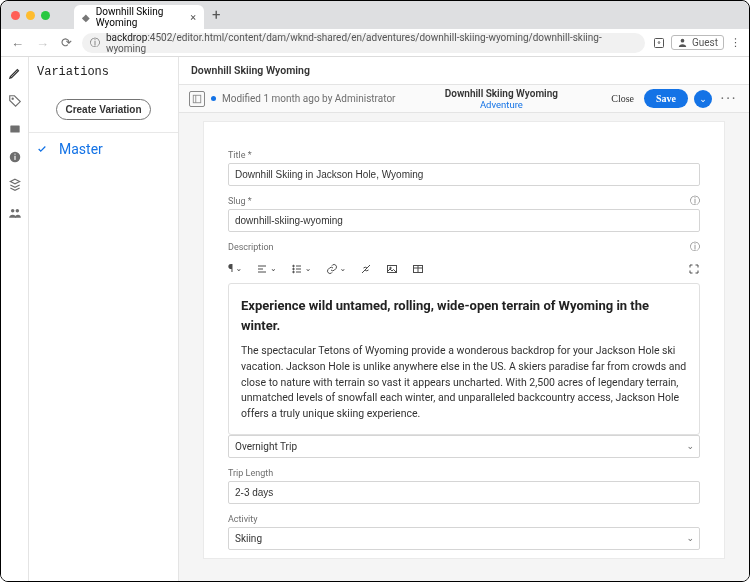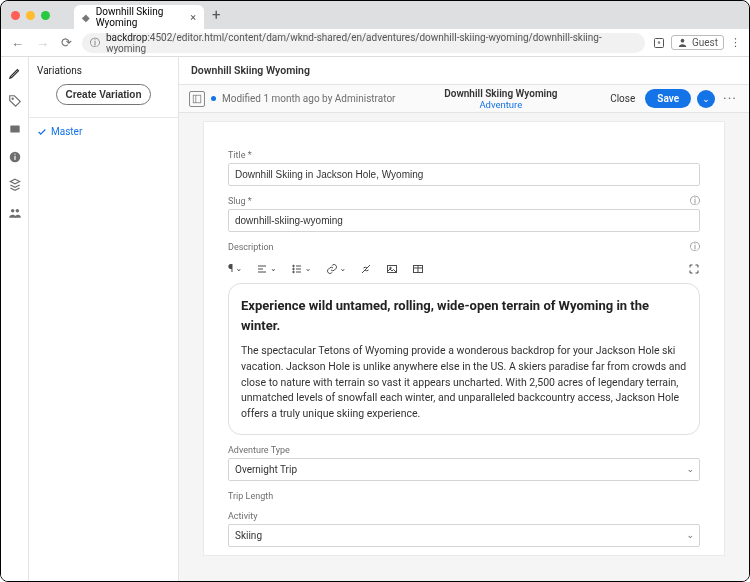--- a/index.html
+++ b/index.html
@@ -20,52 +20,52 @@
   .url .host { color: #222; }
   .right-chrome { display: flex; align-items: center; gap: 6px; color: #555; font-size: 11px; }
   .avatar-chip { display: flex; align-items: center; gap: 4px; border: 1px solid #bbb; border-radius: 3px; padding: 1px 5px; font-size: 10px; }
 
   
   .app { flex: 1; display: flex; overflow: hidden; }
   .rail { width: 28px; background: #fff; border-right: 1px solid #e4e4e4; display: flex; flex-direction: column; align-items: center; gap: 12px; padding-top: 8px; color: #4b4b4b; font-size: 12px; }
   .rail-icon { width: 16px; height: 16px; display:flex; align-items:center; justify-content:center; }
   .rail-icon.active { color: #222; }
   .side { width: 150px; border-right: 1px solid #e4e4e4; padding: 8px 8px; font-size: 10px; color: #333; overflow-y: auto; }
-  .side-title { font-size: 10px; color: #222; font-weight: 400; margin-bottom: 8px; }
+  .side-title { font-size: 12px; color: #222; font-weight: 400; margin-bottom: 20px; font-family: Liberation Mono, monospace; }
   .btn-outline { display: block; margin: 4px auto 12px; padding: 4px 8px; border: 1.4px solid #747474; border-radius: 12px; background: #fff; font-size: 10px; font-weight: 600; color: #333; }
   .side-hr { border-top: 1px solid #e8e8e8; margin: 4px -8px 8px; }
-  .master { color: #1473e6; font-size: 10px; display:flex; align-items:center; gap:4px; }
+  .master { color: #1473e6; font-size: 14px; display:flex; align-items:center; gap:12px; }
   .main { flex: 1; display: flex; flex-direction: column; background: #f5f5f5; }
   .main-head { height: 28px; background: #fff; border-bottom: 1px solid #e4e4e4; display:flex; align-items:center; padding: 0 12px; font-size: 10.5px; font-weight:600; color:#333; }
   .status { height: 28px; background: #fafafa; border-bottom: 1px solid #e4e4e4; display: flex; align-items: center; padding: 0 10px; gap: 20px; font-size: 10px; }
   .status-left { display: flex; align-items: center; gap: 6px; color: #6e6e6e; }
   .status .blue-dot { width: 5px; height: 5px; border-radius: 50%; background: #1473e6; }
   .status-title { flex:1; text-align:center; font-size:10px; }
   .status-title .bread { font-weight:600; color:#333; display:block; line-height: 1.1; }
   .status-title .type { color:#1473e6; font-size:9.5px; }
-  .status-right { display:flex; align-items:center; gap:6px; }
+  .status-right { display:flex; align-items:center; gap:6px;font-family:Liberation Serif, serif; }
   .btn-close { font-size:10px; color:#333; padding: 0 4px; }
   .btn-save { background:#1473e6; color:#fff; border-radius:12px; padding: 4px 12px; font-size:10px; font-weight:600; }
   .btn-save-arrow { background:#1473e6; color:#fff; border-radius:12px; padding: 4px 4px; font-size:9px; width:18px; text-align:center; }
   .dots { font-size:14px; color:#6e6e6e; padding: 0 2px; letter-spacing: 1px; }
   .sq-icon { width:16px; height:16px; border:1.2px solid #888; border-radius:2px; display:flex; align-items:center; justify-content:center;}
 
   .canvas { flex:1; overflow-y: auto; padding: 0 24px 20px; }
   .form { background:#fff; border:1px solid #eaeaea; margin-top: 8px; padding: 18px 24px 8px; }
   .lbl { font-size: 9px; color:#6e6e6e; margin: 10px 0 3px; position:relative; }
   .lbl .info { position:absolute; right:0; top:-2px; font-size:10px; color:#6e6e6e; }
   .txt { width: 100%; border: 1px solid #d5d5d5; border-radius: 2px; font-size: 10px; padding: 5px 6px; color:#333; background:#fff; }
   .select { position:relative; }
   .select .txt { padding-right: 20px; }
   .select .caret { position:absolute; right:6px; top:50%; transform: translateY(-50%); color:#6e6e6e; font-size:9px; }
   .rte-bar { display:flex; gap:14px; align-items:center; margin: 8px 0 0; padding: 2px 0; color:#4b4b4b; font-size:11px;}
   .rte-bar .tool { display:flex; align-items:center; gap:2px; }
   .rte-bar .tool .d { font-size:8px; }
   .rte-bar .spacer { flex:1; }
-  .rte-box { border:1px solid #e0e0e0; border-radius:13px; margin-top:6px; padding: 12px; font-size: 10.5px; color:#333; line-height:1.5; }
+  .rte-box { border:1px solid #e0e0e0; border-radius:3px; margin-top:6px; padding: 12px; font-size: 10.5px; color:#333; line-height:1.5; }
   .rte-box h3 { font-size: 13px; font-weight: 700; margin-bottom: 8px; color:#222; }
 
   
   .canvas::-webkit-scrollbar { width: 10px; }
   .canvas::-webkit-scrollbar-thumb { background: #c7c7c7; border-radius: 5px; }
   .canvas::-webkit-scrollbar-track { background: transparent; }
 
   svg { display: block; }
 </style>
 </head>
@@ -259,27 +259,27 @@
             <svg width="12" height="12" viewBox="0 0 24 24" fill="none" stroke="#4b4b4b" stroke-width="2">
                 <path d="M4 9V4h5M20 9V4h-5M4 15v5h5M20 15v5h-5"></path>
               </svg>
           </span>
         </div>
         <div class="rte-box">
           <h3>Experience wild untamed, rolling, wide-open terrain of Wyoming in the winter.</h3>
           <p>The spectacular Tetons of Wyoming provide a wonderous backdrop for your Jackson Hole ski vacation.  Jackson Hole is unlike anywhere else in the US.  A skiers paradise far from crowds and close to nature with terrain so vast it appears uncharted.  With 2,500 acres of legendary terrain, unmatched levels of snowfall each winter, and unparalleled backcountry access, Jackson Hole offers a truly unique skiing experience.</p>
         </div>
 
-        <div class="lbl"><span>Adventure Type</span></div>
         <div class="select">
           <div class="txt">Overnight Trip</div>
           <span class="caret">⌄</span>
         </div>
 
         <div class="lbl"><span>Trip Length</span></div>
+        <input class="txt" value="2-3 days" style="">
 
         <div class="lbl"><span>Activity</span></div>
         <div class="select">
           <div class="txt">Skiing</div>
           <span class="caret">⌄</span>
         </div>
 
         
         
 

